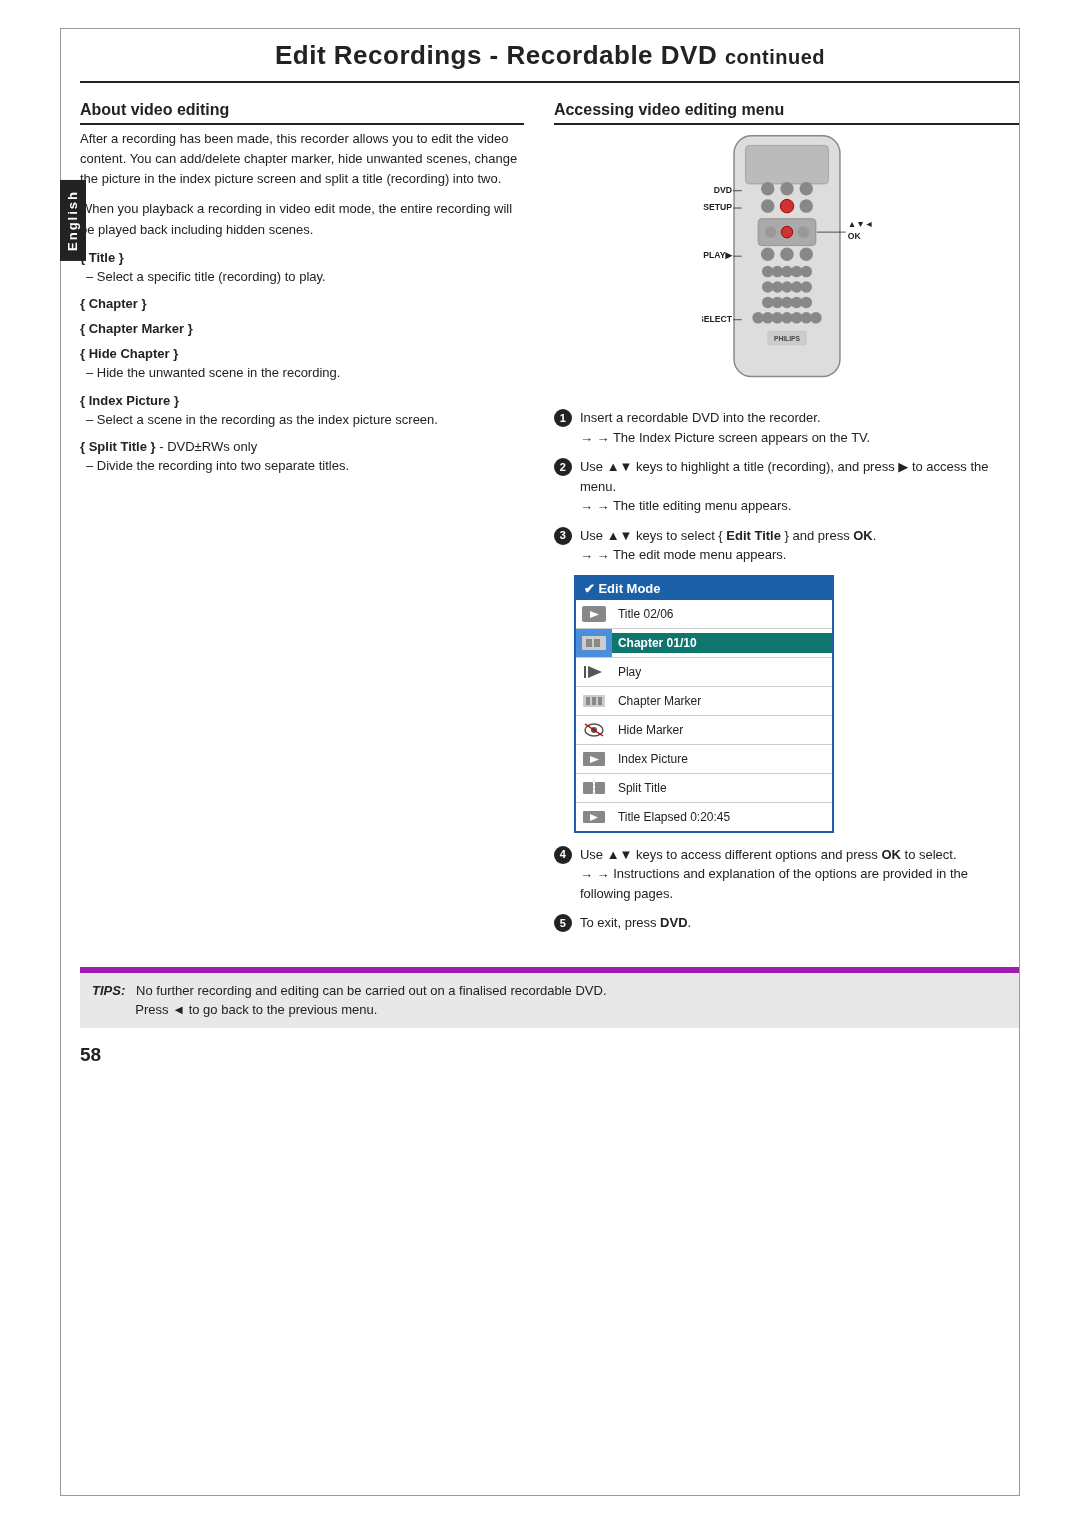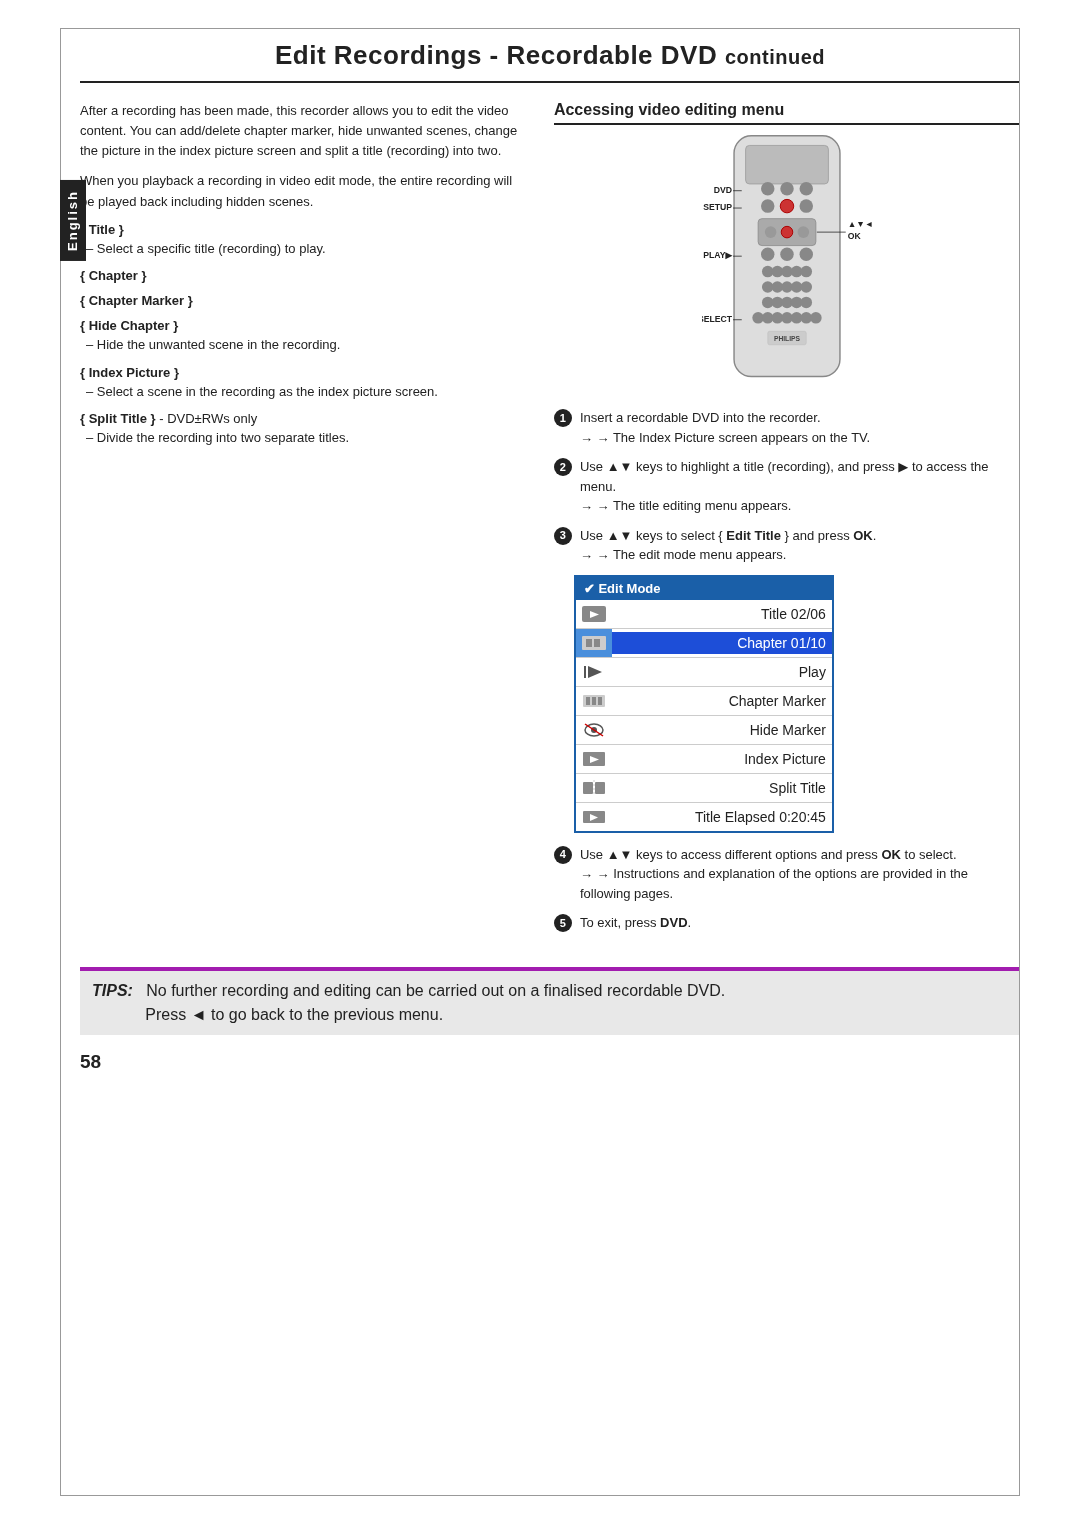--- a/index.html
+++ b/index.html
@@ -183,38 +183,38 @@
     .menu-icon-cell {
       width: 36px;
       height: 28px;
       display: flex;
       align-items: center;
       justify-content: center;
       flex-shrink: 0;
     }
     .menu-label-cell {
       flex: 1;
-      font-size: 14px;
+      font-size: 12px;
       padding: 3px 6px;
-      text-align: right;
     }
     .menu-row.highlighted .menu-label-cell {
-      background: #1d4ed8;
+      background: #0f766e;
       color: #fff;
+      font-weight: bold;
     }
     .menu-row.highlighted .menu-icon-cell {
       background: #4a8fdc;
     }
 
     
     .tips-box {
       background: #e8e8e8;
-      border-top: 4px solid #a21caf;
+      border-top: 6px solid #a21caf;
       padding: 8px 12px;
-      font-size: 16px;
+      font-size: 13px;
       margin-top: 24px;
       line-height: 1.5;
     }
     .tips-label {
       font-weight: bold;
       font-style: italic;
     }
 
     
     .page-number {
@@ -241,20 +241,21 @@
 
 <h1 class="main-title">
   <span>Edit Recordings - Recordable DVD</span>
   <span style="font-size:20px; font-weight:bold;">continued</span>
 </h1>
 <div class="main-title-line"></div>
 
 <div class="content-columns">
 
   <div class="col-left">
+    <div class="section-header">About video editing</div>
 
     <p class="section-text">After a recording has been made, this recorder allows you to edit the video content. You can add/delete chapter marker, hide unwanted scenes, change the picture in the index picture screen and split a title (recording) into two.</p>
     <p class="section-text">When you playback a recording in video edit mode, the entire recording will be played back including hidden scenes.</p>
 
     <div>
       <p class="item-header">{ <strong>Title</strong> }</p>
       <p class="item-desc">– Select a specific title (recording) to play.</p>
     </div>
     <div>
       <p class="item-header">{ <strong>Chapter</strong> }</p>

